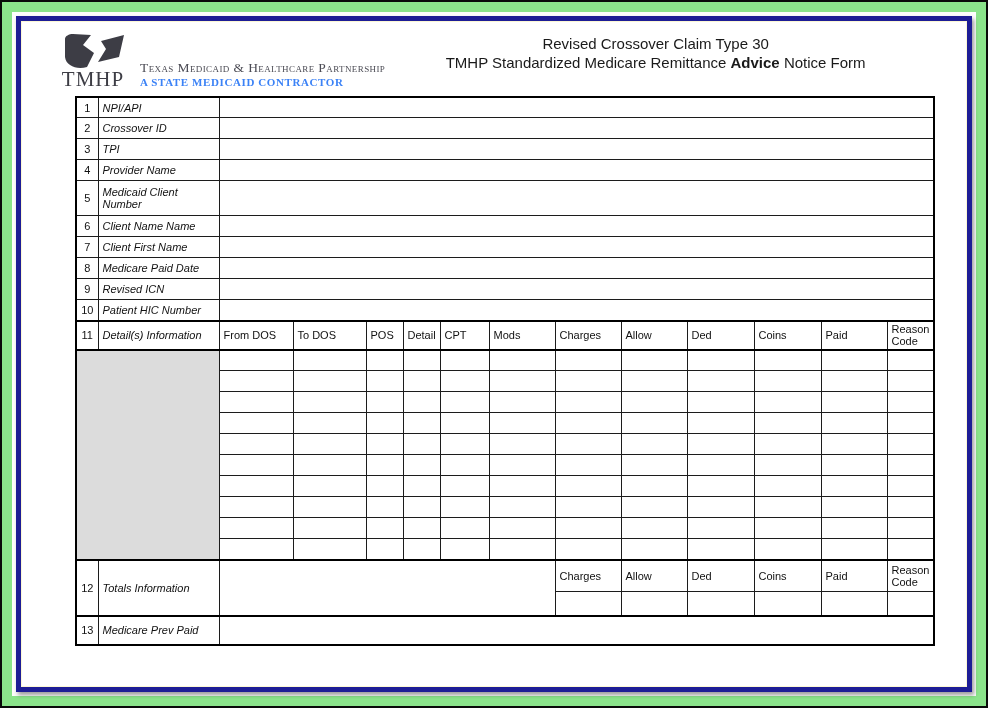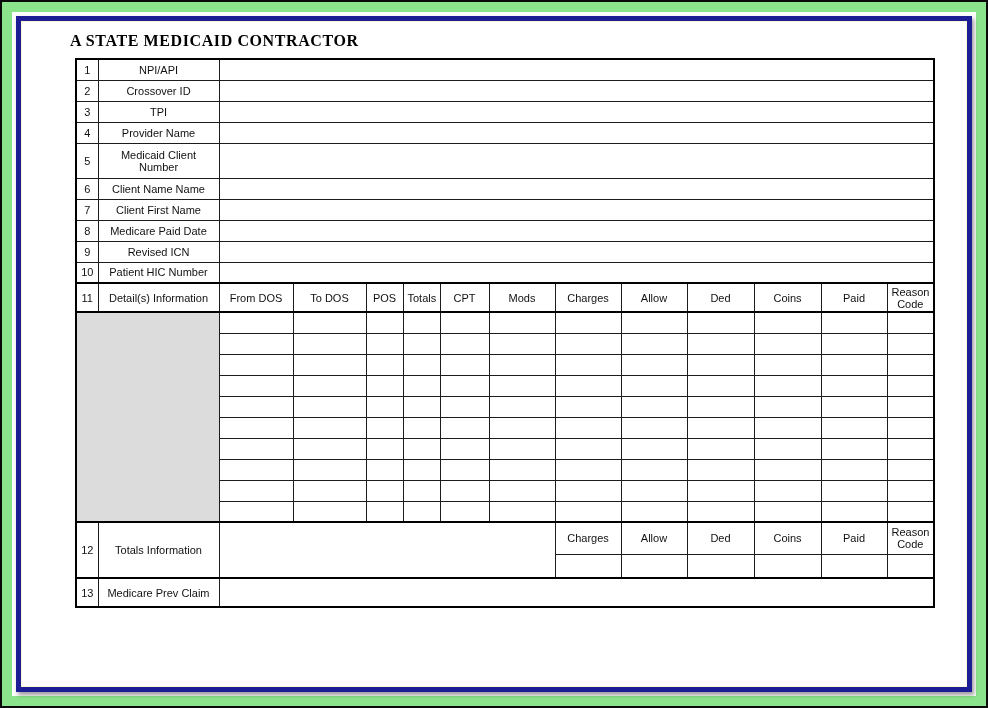--- a/index.html
+++ b/index.html
@@ -31,41 +31,41 @@
     font-family:"Liberation Serif", serif;
     font-size:21px; color:#3d3d45; letter-spacing:1px; line-height:0.9;
   }
   .logo-text { margin-left:12px; padding-bottom:1px; }
   .logo-line1 {
     font-family:"Liberation Serif", serif; font-variant:small-caps;
     font-size:13.5px; color:#4b4b54; letter-spacing:0.4px; white-space:nowrap;
   }
   .logo-line2 {
     font-family:"Liberation Serif", serif; font-weight:bold;
-    font-size:16px; color:#000000; letter-spacing:0.6px; white-space:nowrap;
+    font-size:11px; color:#3b82f6; letter-spacing:0.6px; white-space:nowrap;
   }
   .title-block { flex:1 1 auto; text-align:center; padding:2px 30px 0 10px; }
   .title-line { font-size:15px; color:#1a1a1a; line-height:19px; white-space:nowrap; }
   .title-bold { font-weight:bold; }
 
   
   table.form {
     border-collapse:collapse; table-layout:fixed;
     width:858px; margin:7px 0 0 53px;
     font-size:11px; color:#111;
   }
   table.form td, table.form th {
     border:1px solid #1c1c1c;
     padding:0 4px; font-weight:normal;
     overflow:hidden;
   }
   table.form { border:2px solid #000; }
   td.num { text-align:center; padding:0; }
-  td.label { text-align:center; }
-  th.colhead { text-align:center; padding:0 2px; line-height:12px; }
+  td.label { text-align:left;font-style:italic; }
+  th.colhead { text-align:left; padding:0 2px; line-height:12px; }
   tr.h21 { height:21px; }
   tr.h35 { height:35px; }
   tr.h29 { height:29px;margin-top:36px; }
   tr.h32 { height:32px; }
   tr.h24 { height:24px; }
   tr.thick-top td, tr.thick-top th { border-top:2px solid #000; }
   tr.thick-bottom td, tr.thick-bottom th { border-bottom:2px solid #000; }
   td.shaded { background:#dcdcdc; border-right:2px solid #555; }
 
   
@@ -77,23 +77,35 @@
 </head>
 <body>
 
 <div class="frame">
  <div class="frame-gap">
   <div class="frame-navy">
    <div class="content">
 
     <div class="hdr">
       <div class="logo-block">
+        <div class="logo-mark">
+          <svg width="64" height="38" viewBox="0 0 64 38">
+            <path d="M4,7 C4,4 8,2 12,2 L30,3 L22,13 L33,21 L26,35 C16,38 5,34 4,25 Z" fill="#3d3d45"></path>
+            <path d="M40,9 L63,3 L58,25 L37,30 L45,17 Z" fill="#3d3d45"></path>
+          </svg>
+          <div class="logo-acronym">TMHP</div>
+        </div>
         <div class="logo-text">
+          <div class="logo-line1">Texas Medicaid &amp; Healthcare Partnership</div>
           <div class="logo-line2">A STATE MEDICAID CONTRACTOR</div>
         </div>
+      </div>
+      <div class="title-block">
+        <div class="title-line">Revised Crossover Claim Type 30</div>
+        <div class="title-line"><span>TMHP Standardized Medicare Remittance </span><span class="title-bold">Advice</span><span> Notice Form</span></div>
       </div>
     </div>
 
     <table class="form">
       <colgroup>
         <col style="width:22px">
               <col style="width:121px">
         <col style="width:74px">
               <col style="width:73px">
               <col style="width:37px">
@@ -159,21 +171,21 @@
         <td class="label">Patient HIC Number</td>
         <td colspan="12"></td>
       </tr>
 
       <tr class="h29 thick-top thick-bottom">
         <td class="num">11</td>
         <td class="label">Detail(s) Information</td>
         <th class="colhead">From DOS</th>
         <th class="colhead">To DOS</th>
         <th class="colhead">POS</th>
-        <th class="colhead">Totals</th>
+        <th class="colhead">Detail</th>
         <th class="colhead">CPT</th>
         <th class="colhead">Mods</th>
         <th class="colhead">Charges</th>
         <th class="colhead">Allow</th>
         <th class="colhead">Ded</th>
         <th class="colhead">Coins</th>
         <th class="colhead">Paid</th>
         <th class="colhead">Reason Code</th>
       </tr>
 
@@ -334,21 +346,21 @@
         <td></td>
         <td></td>
         <td></td>
         <td></td>
         <td></td>
         <td></td>
       </tr>
 
       <tr class="h29 thick-top">
         <td class="num">13</td>
-        <td class="label">Medicare Prev Claim</td>
+        <td class="label">Medicare Prev Paid</td>
         <td colspan="12"></td>
       </tr>
     </tbody>
           </table>
 
 
    </div>
   </div>
  </div>
 </div>

